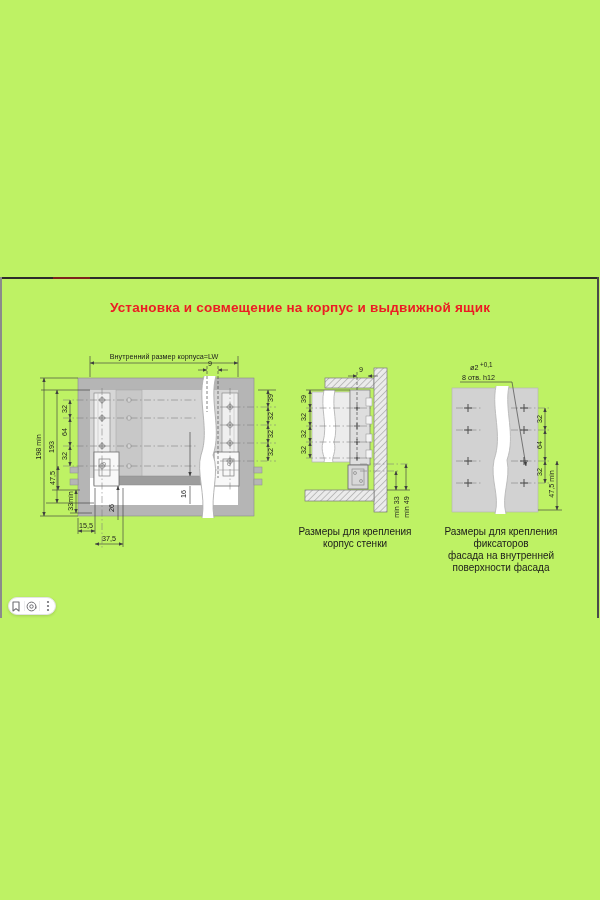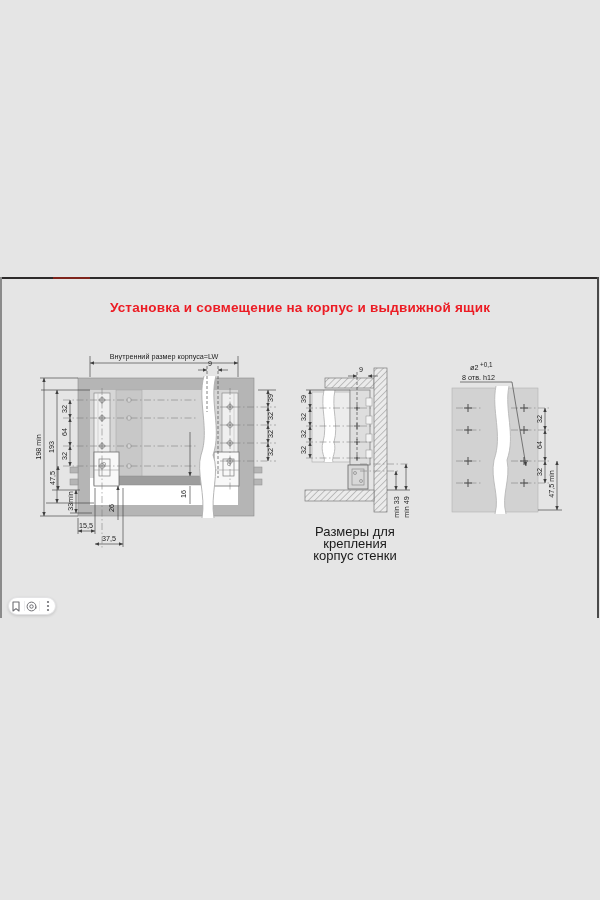--- a/index.html
+++ b/index.html
@@ -1,27 +1,27 @@
 <!DOCTYPE html>
 <html><head>
 <meta charset="utf-8">
 <style>
   html,body{margin:0;padding:0;background:#ffffff;}
-  .page{position:relative;width:600px;height:900px;background:#e5e5e5;overflow:hidden;
+  .page{position:relative;width:600px;height:900px;background:#bef264;overflow:hidden;
         font-family:"Liberation Sans",sans-serif;}
   
   .frame-top{position:absolute;left:2px;top:277px;width:596px;height:2px;background:#2d2b2b;}
   .frame-top-accent{position:absolute;left:53px;top:277px;width:37px;height:2px;background:#7e241c;}
   .frame-left{position:absolute;left:0px;top:277px;width:2px;height:341px;background:#8b8b8b;}
   .frame-right{position:absolute;left:597px;top:277px;width:2px;height:341px;background:#4a4a4a;}
   
   .doc-title{position:absolute;left:0;top:300px;width:600px;text-align:center;
              font-size:13.5px;font-weight:bold;letter-spacing:.2px;}
   
-  .caption{position:absolute;font-size:13px;line-height:12px;color:#1a1a1a;text-align:center;}
+  .caption{position:absolute;font-size:10px;line-height:12px;color:#1a1a1a;text-align:center;}
   .caption-rear{left:288px;top:526px;width:134px;}
   .caption-facade{left:428px;top:526px;width:146px;}
   
   .drawing{position:absolute;left:0;top:0;width:600px;height:900px;}
   
   .toolbar{position:absolute;left:8px;top:597px;width:48px;height:18px;background:#ffffff;
            border:1px solid #e3e3e5;border-radius:9px;box-shadow:0 1px 3px rgba(0,0,0,.14);
            display:flex;align-items:center;justify-content:space-around;box-sizing:border-box;}
   .tb-btn{width:14px;height:14px;display:flex;align-items:center;justify-content:center;
           border:none;background:transparent;padding:0;cursor:pointer;}
@@ -280,20 +280,25 @@
       <text class="d" transform="rotate(-90 542 419)" x="542" y="419" text-anchor="middle">32</text>
       <text class="d" transform="rotate(-90 542 445)" x="542" y="445" text-anchor="middle">64</text>
       <text class="d" transform="rotate(-90 542 472)" x="542" y="472" text-anchor="middle">32</text>
       <text class="d" transform="rotate(-90 554 484)" x="554" y="484" text-anchor="middle">47,5 min</text>
     </g>
   </svg>
 
   <div class="caption caption-rear">
     <div>Размеры для крепления</div>
     <div>корпус стенки</div>
+  </div>
+  <div class="caption caption-facade">
+    <div>Размеры для крепления фиксаторов</div>
+    <div>фасада на внутренней</div>
+    <div>поверхности фасада</div>
   </div>
 
   <div class="toolbar">
     <button class="tb-btn" title="">
       <svg width="10" height="11" viewBox="0 0 10 11">
         <path d="M2 1h6v9L5 7.6 2 10z" fill="none" stroke="#6e6e73" stroke-width="1.1" stroke-linejoin="round"></path>
       </svg>
     </button>
     <div class="tb-sep"></div>
     <button class="tb-btn" title="">

